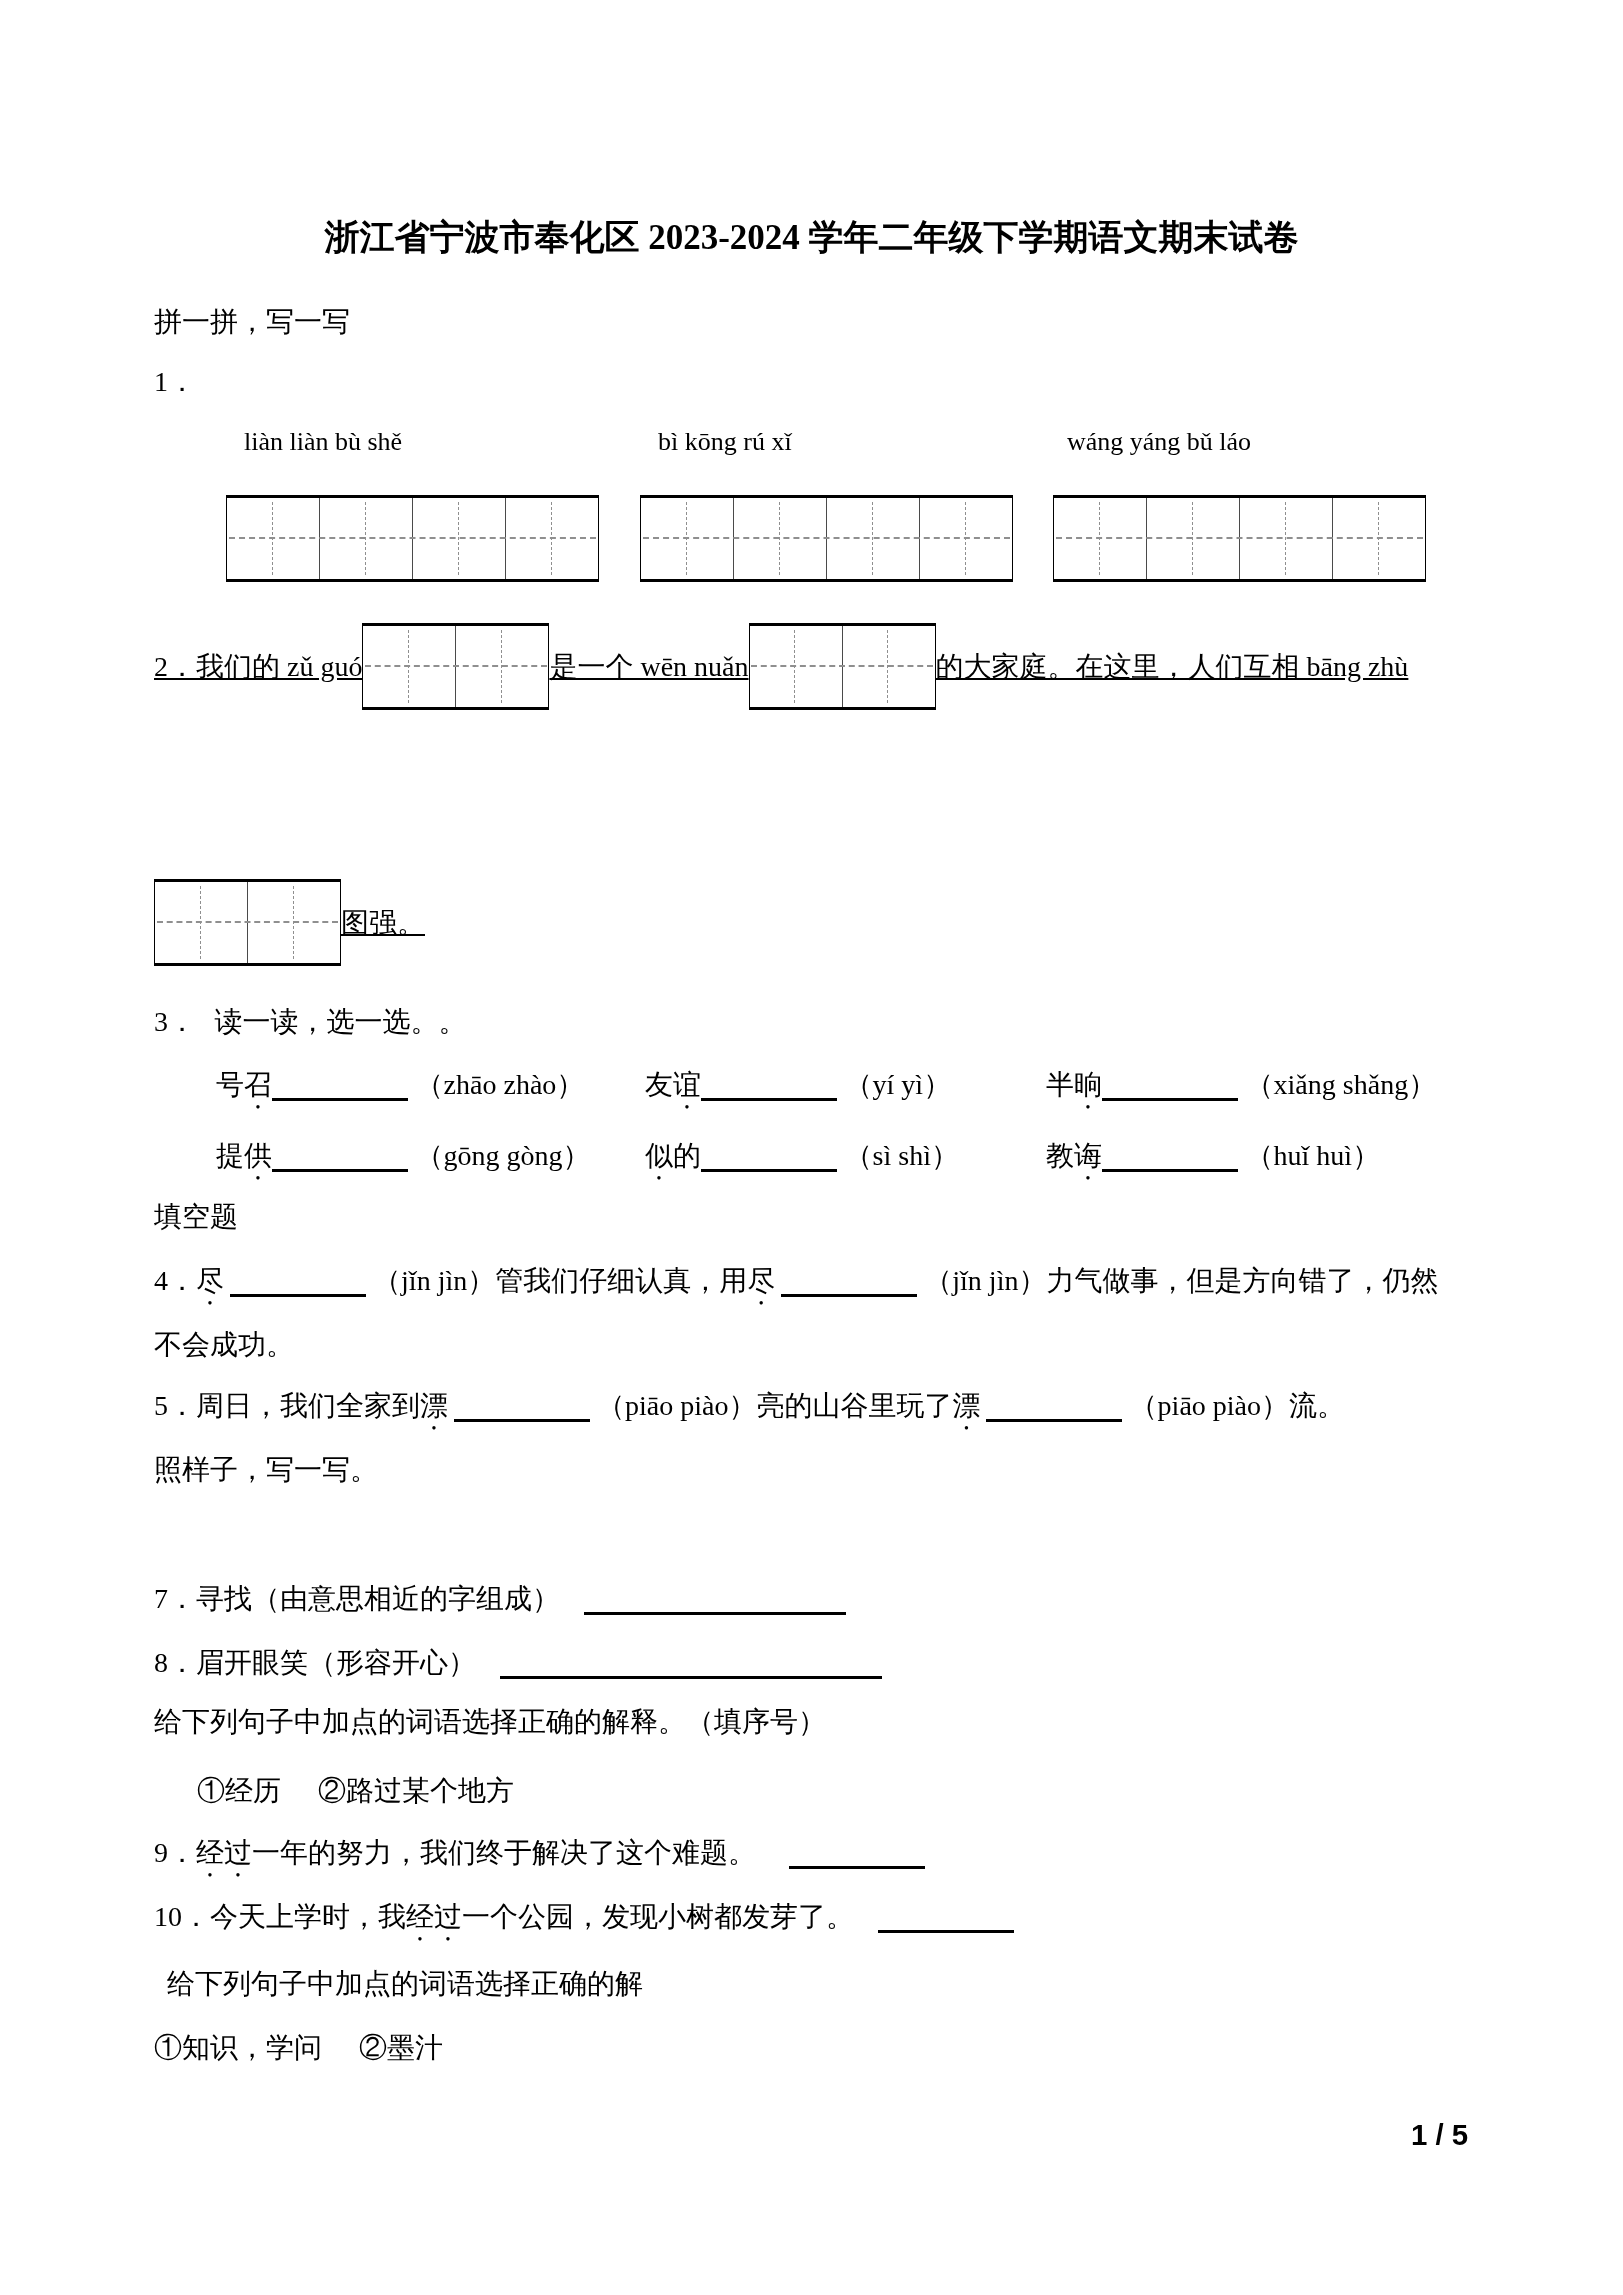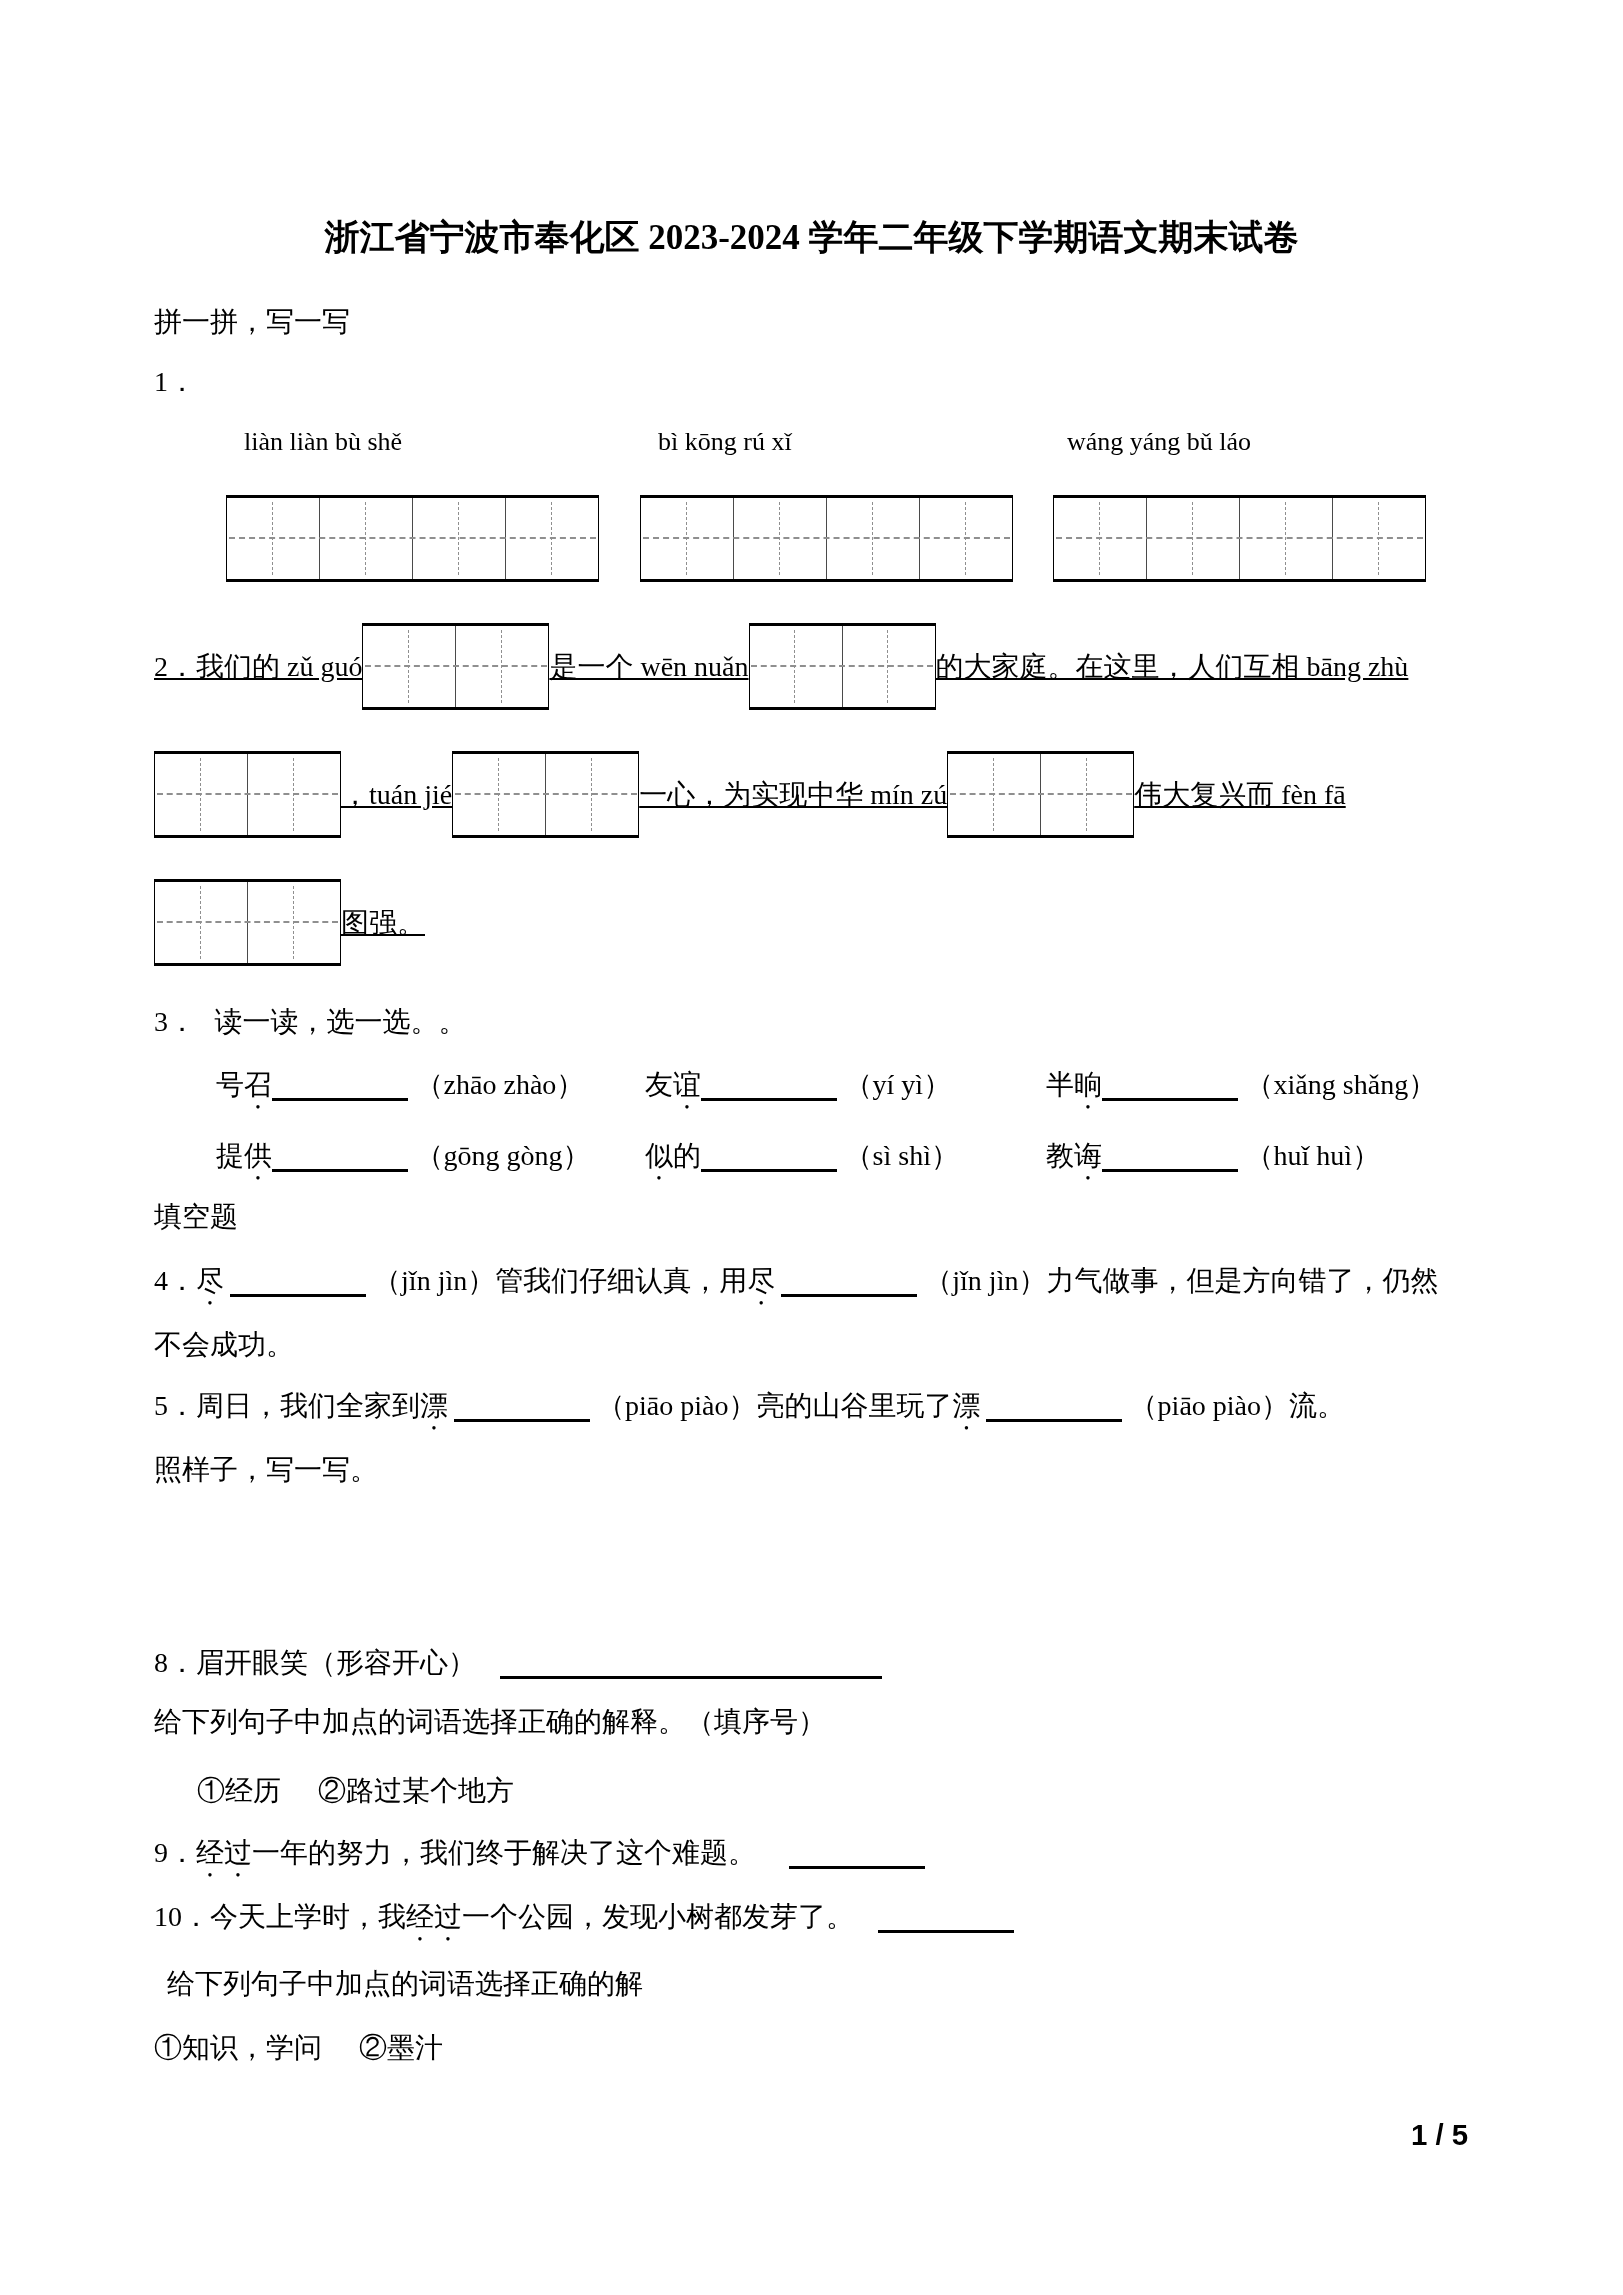--- a/index.html
+++ b/index.html
@@ -103,37 +103,20 @@
         <span class="wcell"></span>
       </span>
     <span>是一个 wēn nuǎn</span>
     <span class="wgrid">
         <span class="wcell"></span>
         <span class="wcell"></span>
       </span>
     <span>的大家庭。在这里，人们互相 bāng zhù</span>
   </div>
 
-  <div class="fline" style="top:751px;left:154px">
-    <span class="wgrid">
-        <span class="wcell"></span>
-        <span class="wcell"></span>
-      </span>
-    <span>，tuán jié</span>
-    <span class="wgrid">
-        <span class="wcell"></span>
-        <span class="wcell"></span>
-      </span>
-    <span>一心，为实现中华 mín zú</span>
-    <span class="wgrid">
-        <span class="wcell"></span>
-        <span class="wcell"></span>
-      </span>
-    <span>伟大复兴而 fèn fā</span>
-  </div>
 
   <div class="fline" style="top:879px;left:154px">
     <span class="wgrid">
         <span class="wcell"></span>
         <span class="wcell"></span>
       </span>
     <span>图强。</span>
   </div>
 
   <div class="line" style="top:1005px;left:154px">
@@ -167,20 +150,23 @@
   </div>
   <div class="line" style="top:1328px;left:154px">不会成功。</div>
 
   <div class="line" style="top:1389px;left:154px">
     <span>5．周日，我们全家到</span><span class="em">漂</span><span class="blank b250 g10"></span><span class="gap-s">（piāo piào）</span><span>亮的山谷里玩了</span><span class="em">漂</span><span class="blank b250 g10"></span><span class="gap-s">（piāo piào）</span><span>流。</span>
   </div>
 
   <div class="line" style="top:1453px;left:154px">照样子，写一写。</div>
 
 
+  <div class="line" style="top:1582px;left:154px">
+    <span>7．寻找（由意思相近的字组成）</span><span class="blank b480 g44"></span>
+  </div>
 
   <div class="line" style="top:1646px;left:154px">
     <span>8．眉开眼笑（形容开心）</span><span class="blank b700 g44"></span>
   </div>
 
   <div class="line" style="top:1705px;left:154px">给下列句子中加点的词语选择正确的解释。（填序号）</div>
 
   <div class="line" style="top:1774px;left:197px">
     <span>①经历</span><span class="ogap">②路过某个地方</span>
   </div>

